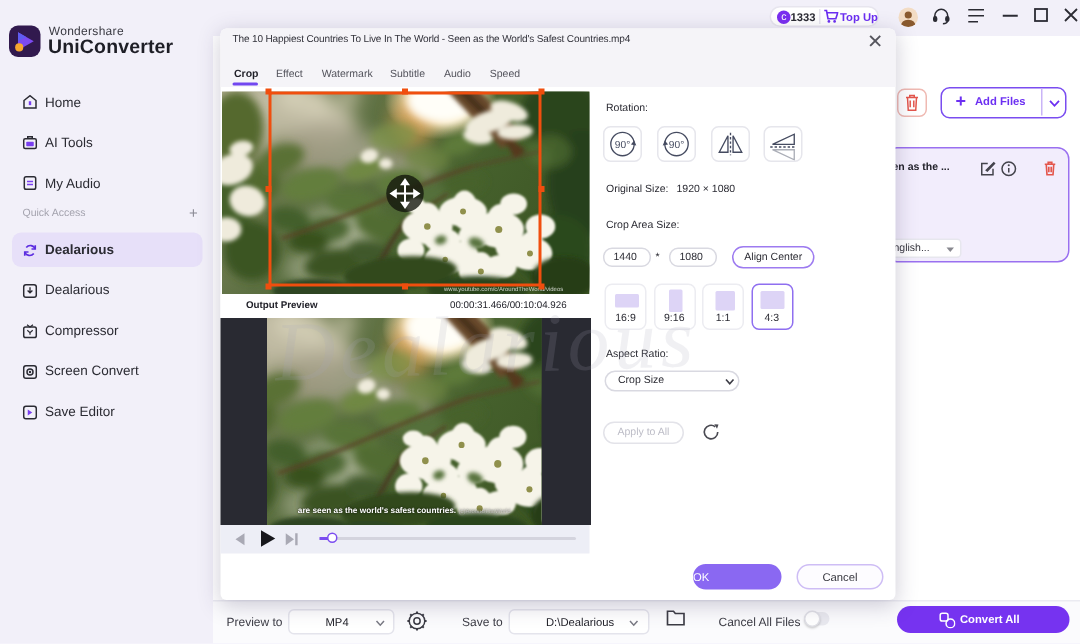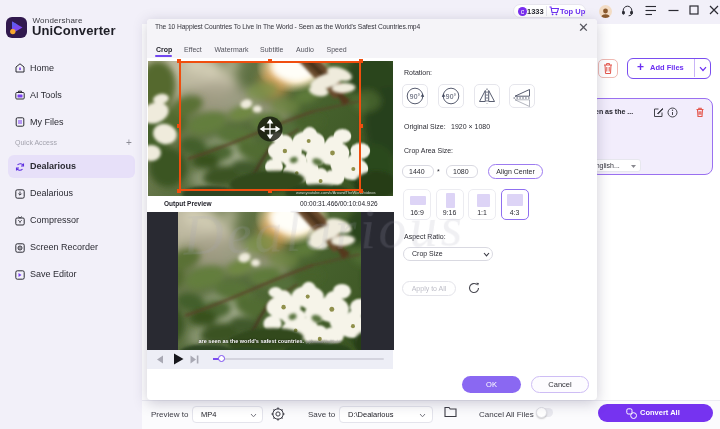--- a/index.html
+++ b/index.html
@@ -51,34 +51,34 @@
 .lab { font-size:7px; color:#2b2b33; }
 .rotbtn { position:absolute; top:84px; width:26px; height:24px; border:1px solid #e6e6ec; border-radius:5px; background:#fff; }
 .inp { position:absolute; top:165px; height:13px; border:1px solid #d9d9e1; border-radius:6px; background:#fff; font-size:7px; color:#2b2b33; line-height:11px; padding-left:6px; }
 #aligncenter { left:488px; top:164px; width:55px; height:15px; border:1px solid #9d7bf0; border-radius:8px; background:#fff; font-size:7px; color:#2b2b33; text-align:center; line-height:13px; }
 .ratio { position:absolute; top:189px; width:28px; height:31px; border:1px solid #ececf1; border-radius:5px; background:#fff; text-align:center; }
 .ratio .shape { position:absolute; background:#ddd4f6; border-radius:1px; }
 .ratio .rlab { position:absolute; width:100%; bottom:3px; font-size:7px; color:#2b2b33; }
 #ratio43 { border:1.5px solid #8f6ff0; }
 #dd-crop { left:403px; top:247px; width:90px; height:14px; border:1px solid #d9d9e1; border-radius:7px; background:#fff; font-size:7px; color:#2b2b33; line-height:12px; padding-left:8px; }
 #applyall { left:402px; top:281px; width:54px; height:15px; border:1px solid #e3e3e9; border-radius:8px; background:#fff; font-size:7px; color:#bdbdc7; text-align:center; line-height:13px; }
-#okbtn { left:462px; top:376px; width:59px; height:17px; background:#8a68f2; border-radius:9px; color:#fff; font-size:7.5px; text-align:center; line-height:17px; }
+#okbtn { left:462px; top:376px; width:59px; height:17px; background:#8a68f2; border-radius:9px; color:#fff; font-size:7.5px; line-height:17px; }
 #cancelbtn { left:531px; top:376px; width:58px; height:17px; background:#fdfcff; border:1px solid #cebdf5; border-radius:9px; color:#33333b; font-size:7.5px; text-align:center; line-height:15px; }
 
 #trashbtn { left:598px; top:59px; width:20px; height:19px; border:1px solid #efb9b2; border-radius:5px; background:#fff; }
 #addfiles { left:627px; top:58px; width:84px; height:21px; border:1.5px solid #7a4df0; border-radius:6px; background:#fff; }
 #af-plus { left:637px; top:60px; font-size:12px; color:#6c2ff2; font-weight:bold; }
 #af-text { left:650px; top:63px; font-size:7.5px; font-weight:bold; color:#6c2ff2; }
 #af-div { left:694px; top:59px; width:1px; height:18px; background:#c9b4f7; }
 #filecard { left:590px; top:98px; width:123px; height:77px; background:#f2edfc; border:1.5px solid #9a70f0; border-radius:8px; }
 #fc-title { left:595px; top:108px; font-size:7px; font-weight:bold; color:#22222a; }
 #endrop { left:588px; top:159px; width:53px; height:13px; background:#fff; border:1px solid #e7e7ee; border-radius:3px; font-size:7px; color:#33333b; line-height:12px; padding-left:2px; }
 
 .bblab { font-size:8px; color:#3c3c45; top:410px; }
-.combo { position:absolute; top:406px; height:17px; background:#fff; border:1px solid #e4e4ec; border-radius:4px; font-size:7.5px; color:#22222a; line-height:15px; padding-left:8px; }
+.combo { position:absolute; top:406px; height:17px; background:#fff; border:1px solid #e4e4ec; border-radius:4px; font-size:7.5px; color:#22222a; line-height:15px; padding-left:24px; }
 #toggle { left:536px; top:408px; width:17px; height:9px; background:#e9e9ef; border-radius:5px; }
 #tknob { left:536px; top:407px; width:11px; height:11px; background:#fff; border:1px solid #e0e0e6; border-radius:50%; box-shadow:0 1px 1.5px rgba(0,0,0,.18); }
 #convertall { left:597.5px; top:404px; width:115.5px; height:18px; background:#7633f0; border-radius:9px; color:#fff; }
 #ca-text { left:640px; top:408px; font-size:7.5px; font-weight:bold; color:#fff; }
 #watermark { left:183px; top:196px; width:440px; font-family:"Liberation Serif",serif; font-style:italic; font-size:56px; color:rgba(168,168,182,.17); letter-spacing:3px; transform:rotate(-2deg); pointer-events:none; }
 .chev { position:absolute; width:7px; height:7px; }
 </style>
 
 <div class="abs" id="logo">
 <svg width="21" height="21" viewBox="0 0 21 21">
@@ -133,21 +133,21 @@
 <svg class="abs side-ico" style="top:90px" viewBox="0 0 10 10" fill="none" stroke="#2b2b33" stroke-width="1">
     <rect x="0.8" y="2.5" width="8.4" height="6.5" rx="1"></rect>
     <path d="M3.5 2.5 V1.2 H6.5 V2.5"></path>
     <rect x="2.5" y="4.5" width="5" height="3" fill="#7a3ff0" stroke="none" rx="0.5"></rect>
   </svg>
 <div class="abs side-item" style="top:90px">AI Tools</div>
 <svg class="abs side-ico" style="top:117px" viewBox="0 0 10 10" fill="none" stroke="#2b2b33" stroke-width="1">
     <rect x="1.2" y="0.8" width="7.6" height="8.4" rx="1.2"></rect>
     <path d="M3 4 H7 M3 6 H7" stroke="#7a3ff0"></path>
   </svg>
-<div class="abs side-item" style="top:117px">My Files</div>
+<div class="abs side-item" style="top:117px">My Audio</div>
 <div class="abs" id="qa">Quick Access</div>
 <div class="abs" id="qaplus">+</div>
 <div class="abs" id="conv-hl"></div>
 <svg class="abs side-ico" style="top:162px" viewBox="0 0 10 10" fill="none" stroke="#5c2de0" stroke-width="1.1">
     <path d="M2.5 3 A3.5 3.5 0 0 1 8.5 4"></path>
     <path d="M7.5 7 A3.5 3.5 0 0 1 1.5 6"></path>
     <path d="M8.5 1.5 V4 H6"></path>
     <path d="M1.5 8.5 V6 H4"></path>
   </svg>
 <div class="abs side-item" style="top:161px;font-weight:bold">Dealarious</div>
@@ -160,21 +160,21 @@
     <rect x="0.8" y="2" width="8.4" height="7" rx="1.2"></rect>
     <path d="M3 0.5 L5 2 L7 0.5" stroke-width="0.8"></path>
     <path d="M3.2 4.2 L5 5.8 L6.8 4.2 M5 5.8 V7.2" stroke-width="0.8"></path>
   </svg>
 <div class="abs side-item" style="top:215px">Compressor</div>
 <svg class="abs side-ico" style="top:243px" viewBox="0 0 10 10" fill="none" stroke="#2b2b33" stroke-width="1">
     <rect x="0.8" y="0.8" width="8.4" height="8.4" rx="1.5"></rect>
     <circle cx="5" cy="5" r="2"></circle>
     <circle cx="5" cy="5" r="0.8" fill="#2b2b33" stroke="none"></circle>
   </svg>
-<div class="abs side-item" style="top:242px">Screen Recorder</div>
+<div class="abs side-item" style="top:242px">Screen Convert</div>
 <svg class="abs side-ico" style="top:270px" viewBox="0 0 10 10" fill="none" stroke="#2b2b33" stroke-width="1">
     <rect x="0.8" y="0.8" width="8.4" height="8.4" rx="1.5"></rect>
     <path d="M3.5 3 L6.5 5 L3.5 7 Z" fill="#7a3ff0" stroke="none"></path>
   </svg>
 <div class="abs side-item" style="top:269px">Save Editor</div>
 
 <div class="abs" id="mainwin"></div>
 <div class="abs" id="bottombar"></div>
 <div class="abs" id="trashbtn"><svg width="18" height="17" viewBox="0 0 18 17" fill="none" stroke="#e4564c" stroke-width="1">
       <path d="M5 5 H13 M6 5 L6.5 13.5 H11.5 L12 5 M7.5 5 V3.6 H10.5 V5 M7.8 7 V11.5 M10.2 7 V11.5"></path>

